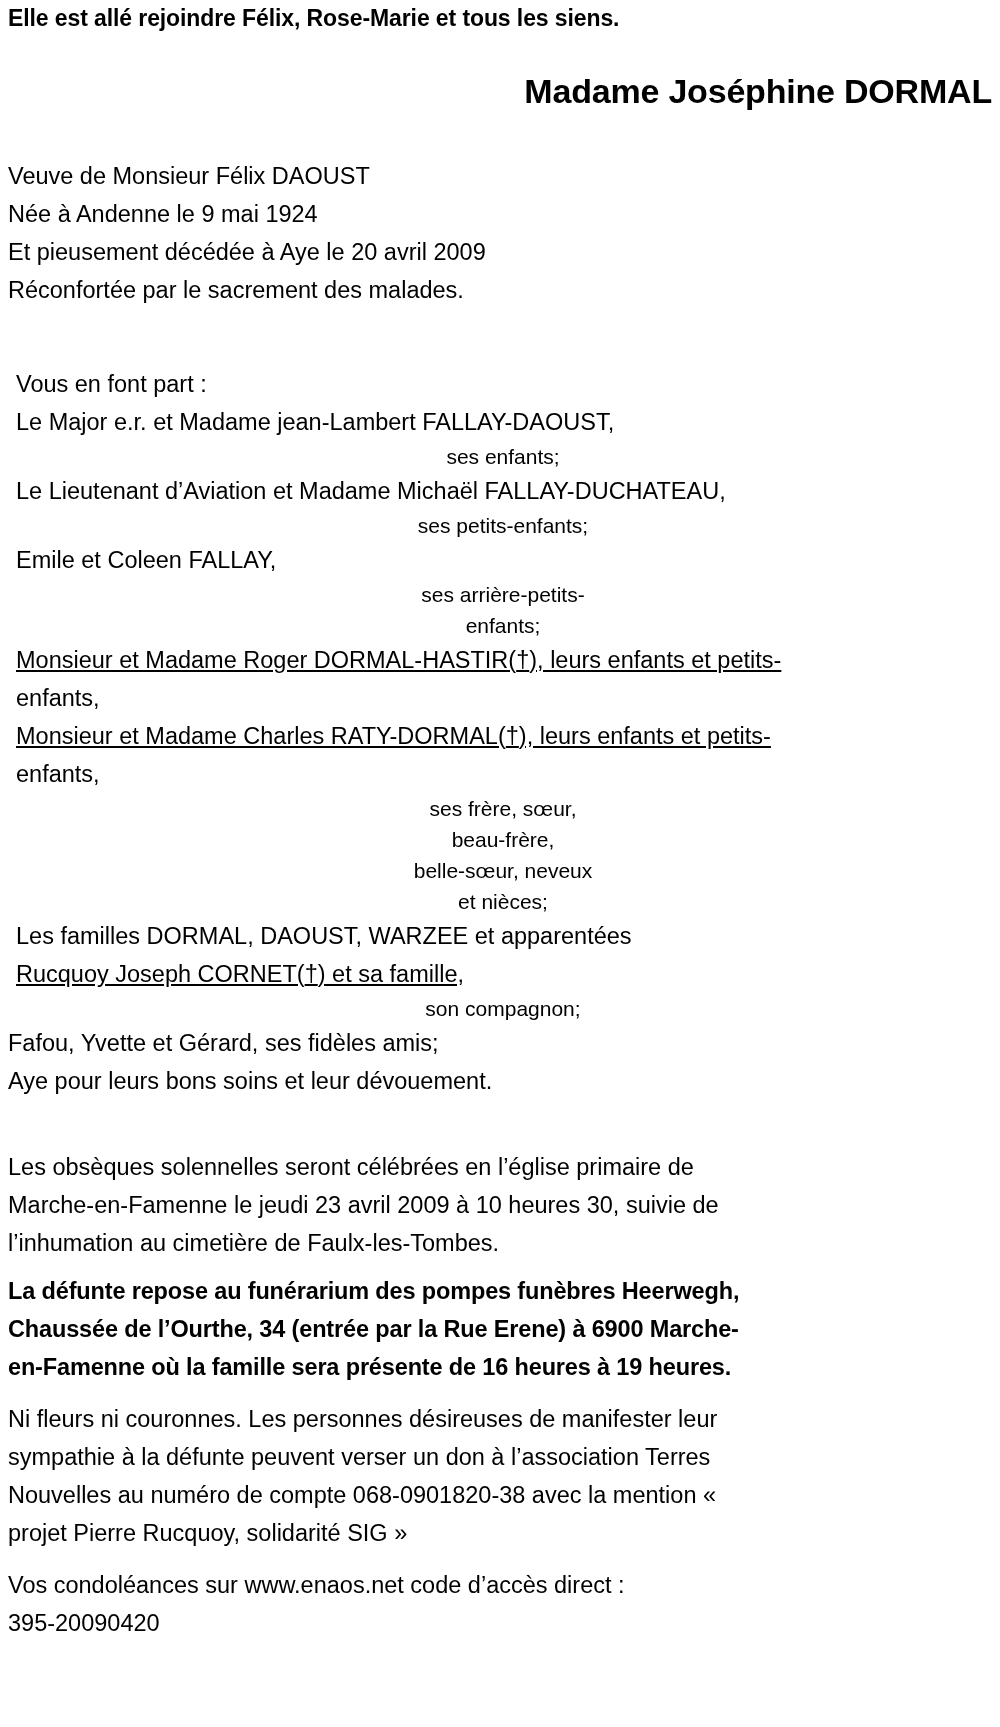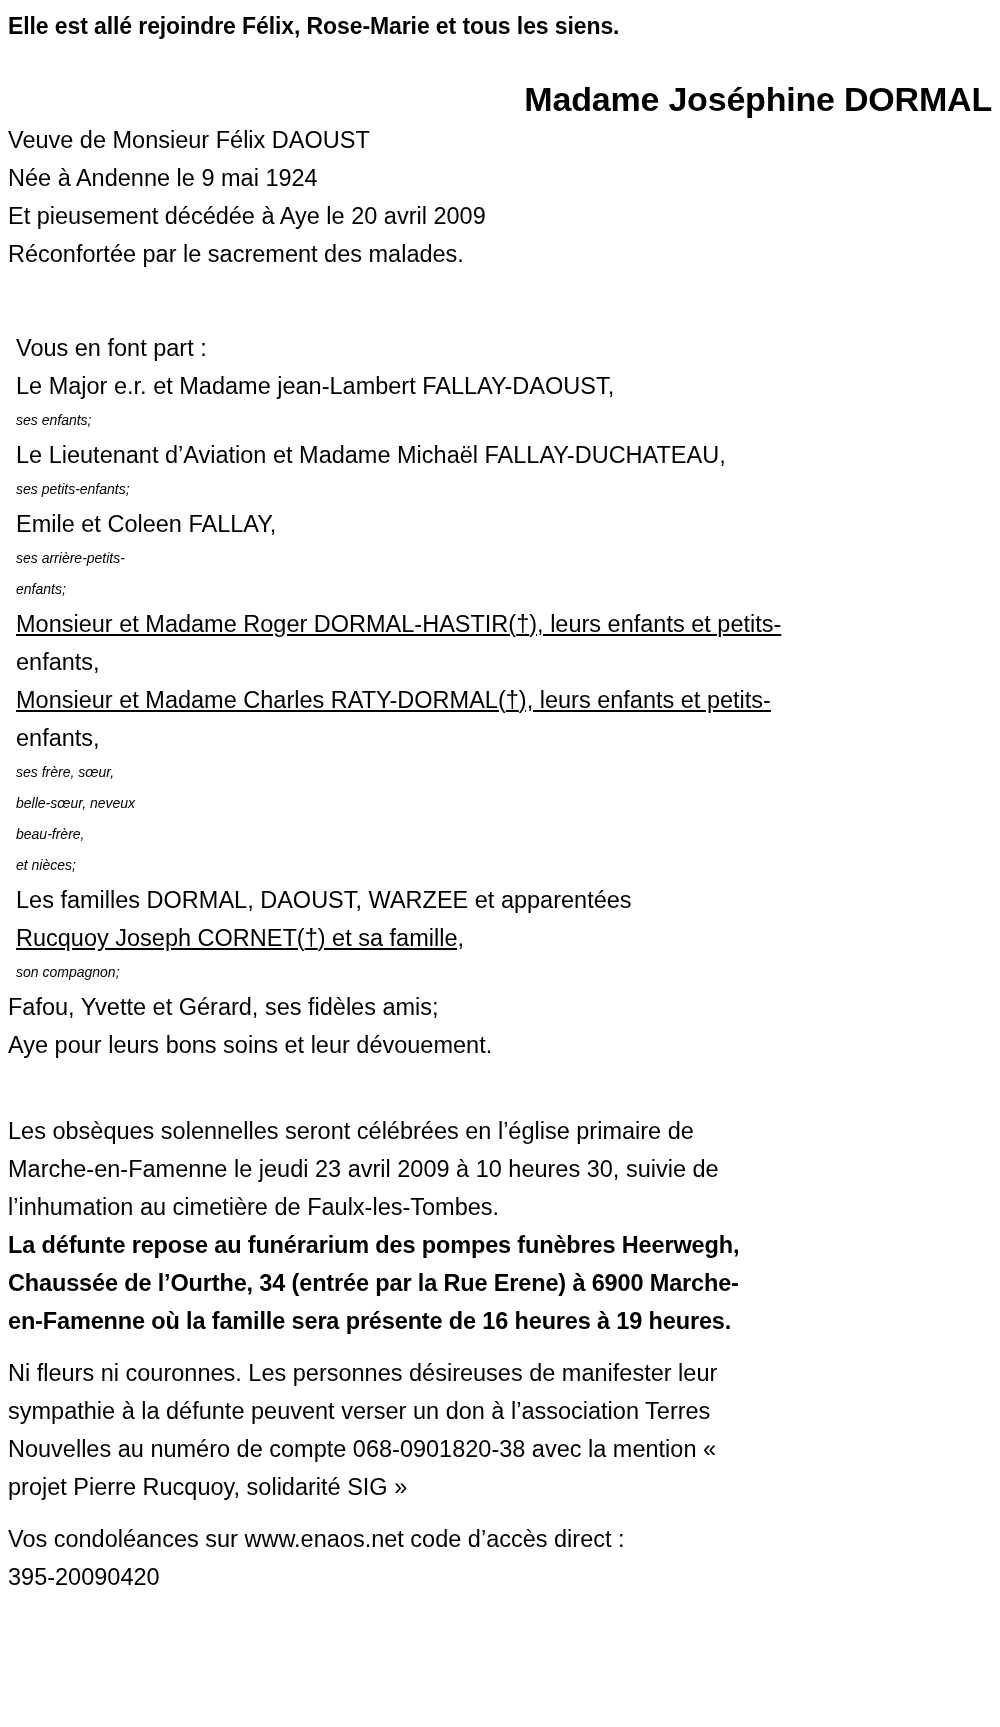--- a/index.html
+++ b/index.html
@@ -16,21 +16,21 @@
   }
   .page {
     position: relative;
     width: 1000px;
     height: 1727px;
     padding: 0;
     box-sizing: border-box;
     overflow: hidden;
   }
   .inner {
-    padding: 11px 8px 0 8px;
+    padding: 3px 8px 0 8px;
   }
 
   
   .epitaph {
     font-size: 23px;
     font-weight: bold;
     line-height: 30px;
     letter-spacing: -0.1px;
     margin: 0 0 4px 0;
   }
@@ -55,33 +55,32 @@
   .line {
     display: block;
     white-space: nowrap;
   }
   .wrapline {
     display: block;
     text-decoration: underline;
   }
   .rel {
     display: block;
-    text-align: left;
-    font-style: italic;
-    font-size: 14px;
+    text-align: center;
+    font-size: 21px;
     line-height: 31px;
     padding-right: 2px;
   }
 
   
-  .sp-ident   { }
+  .sp-ident   { margin-top: 44px; }
   .sp-part    { margin-top: 56px; margin-left: 8px; }
   .sp-fam     { margin-top: 0px; }
   .sp-obs     { margin-top: 48px; }
-  .sp-fune    { }
+  .sp-fune    { margin-top: 10px; }
   .sp-flow    { margin-top: 14px; }
   .sp-cond    { margin-top: 14px; }
 </style>
 </head>
 <body>
 
 <div class="page">
   <div class="inner">
 
     <p class="epitaph">Elle est allé rejoindre Félix, Rose-Marie et tous les siens.</p>
@@ -112,22 +111,22 @@
         <span>Monsieur et Madame Roger DORMAL-HASTIR(</span><span class="dagger">†</span><span>), leurs enfants et petits-</span>
       </span>
       <span class="line">enfants,</span>
 
       <span class="wrapline">
         <span>Monsieur et Madame Charles RATY-DORMAL(</span><span class="dagger">†</span><span>), leurs enfants et petits-</span>
       </span>
       <span class="line">enfants,</span>
 
       <span class="rel">ses frère, sœur,</span>
+      <span class="rel">beau-frère,</span>
       <span class="rel">belle-sœur, neveux</span>
-      <span class="rel">beau-frère,</span>
       <span class="rel">et nièces;</span>
 
       <span class="line">Les familles DORMAL, DAOUST, WARZEE et apparentées</span>
 
       <span class="wrapline">
         <span>Rucquoy Joseph CORNET(</span><span class="dagger">†</span><span>) et sa famille,</span>
       </span>
       <span class="rel">son compagnon;</span>
     </div>
 

